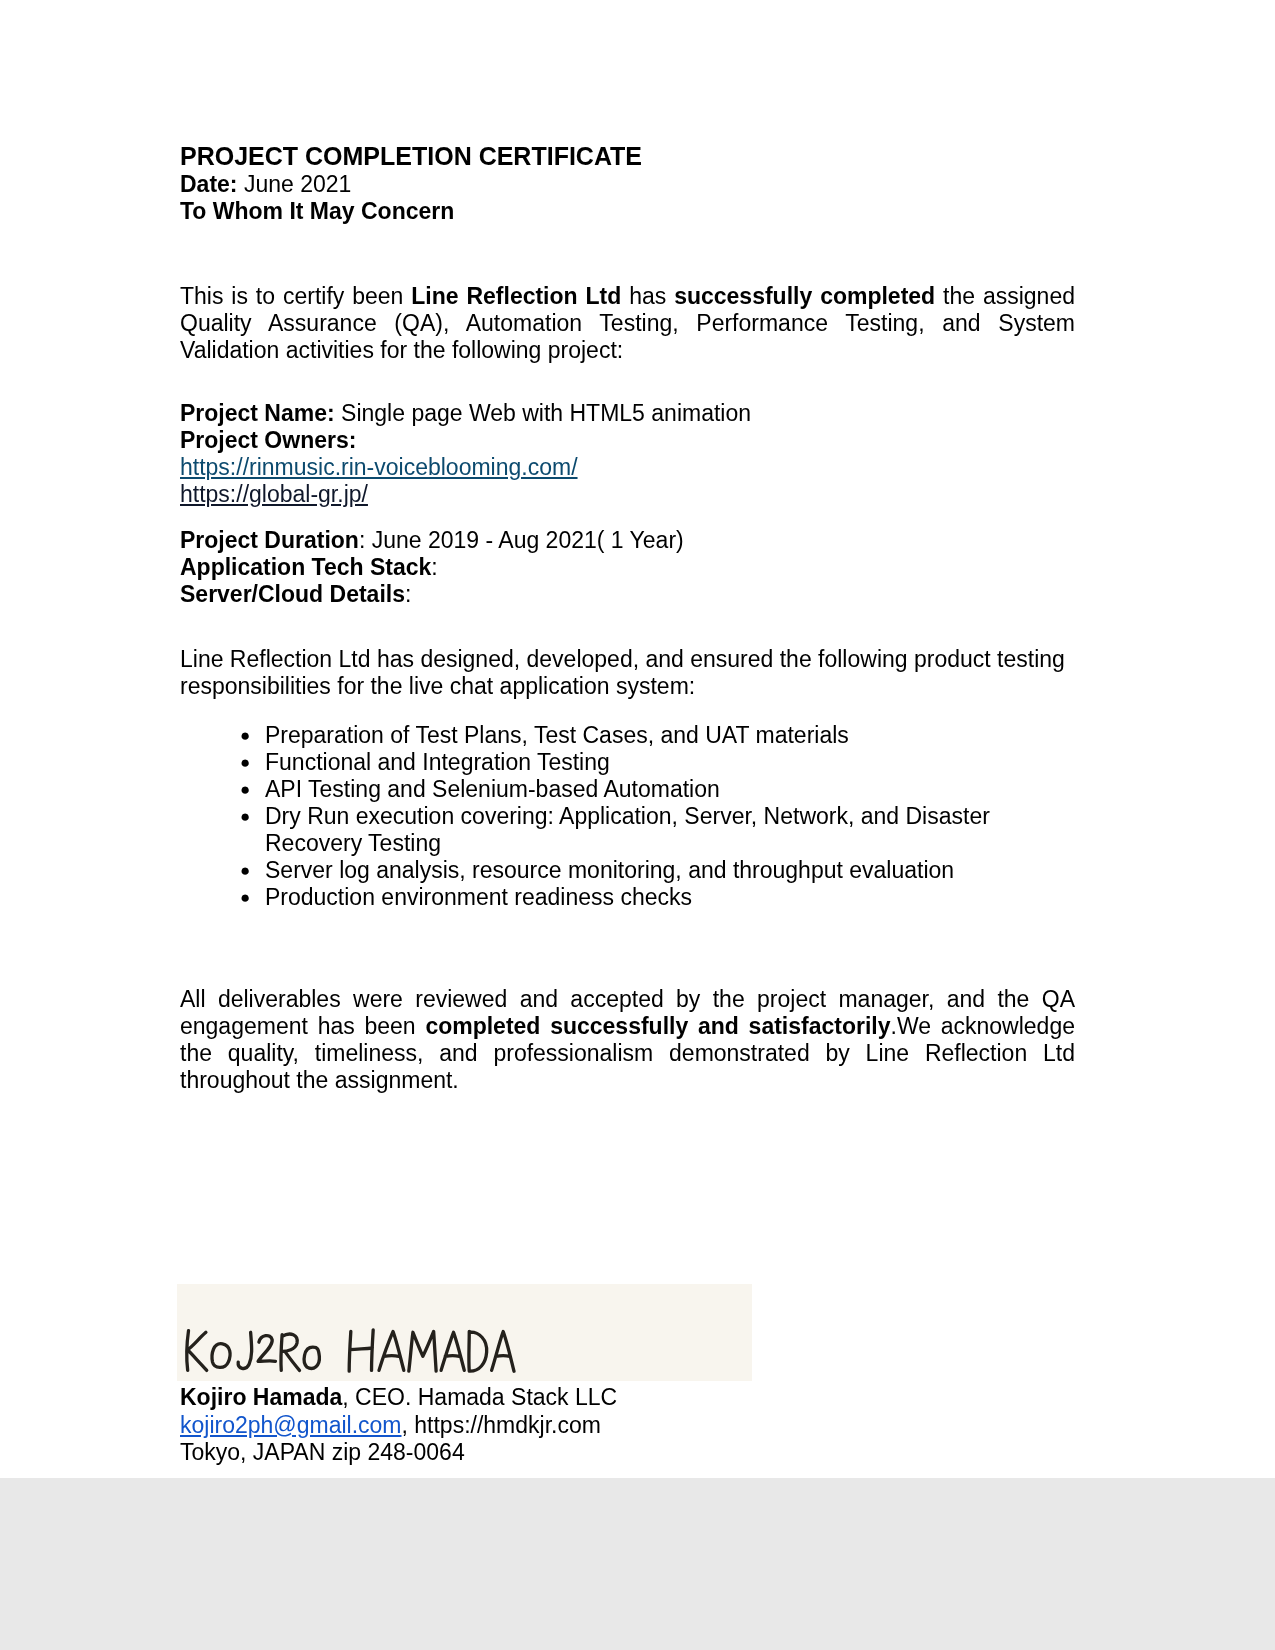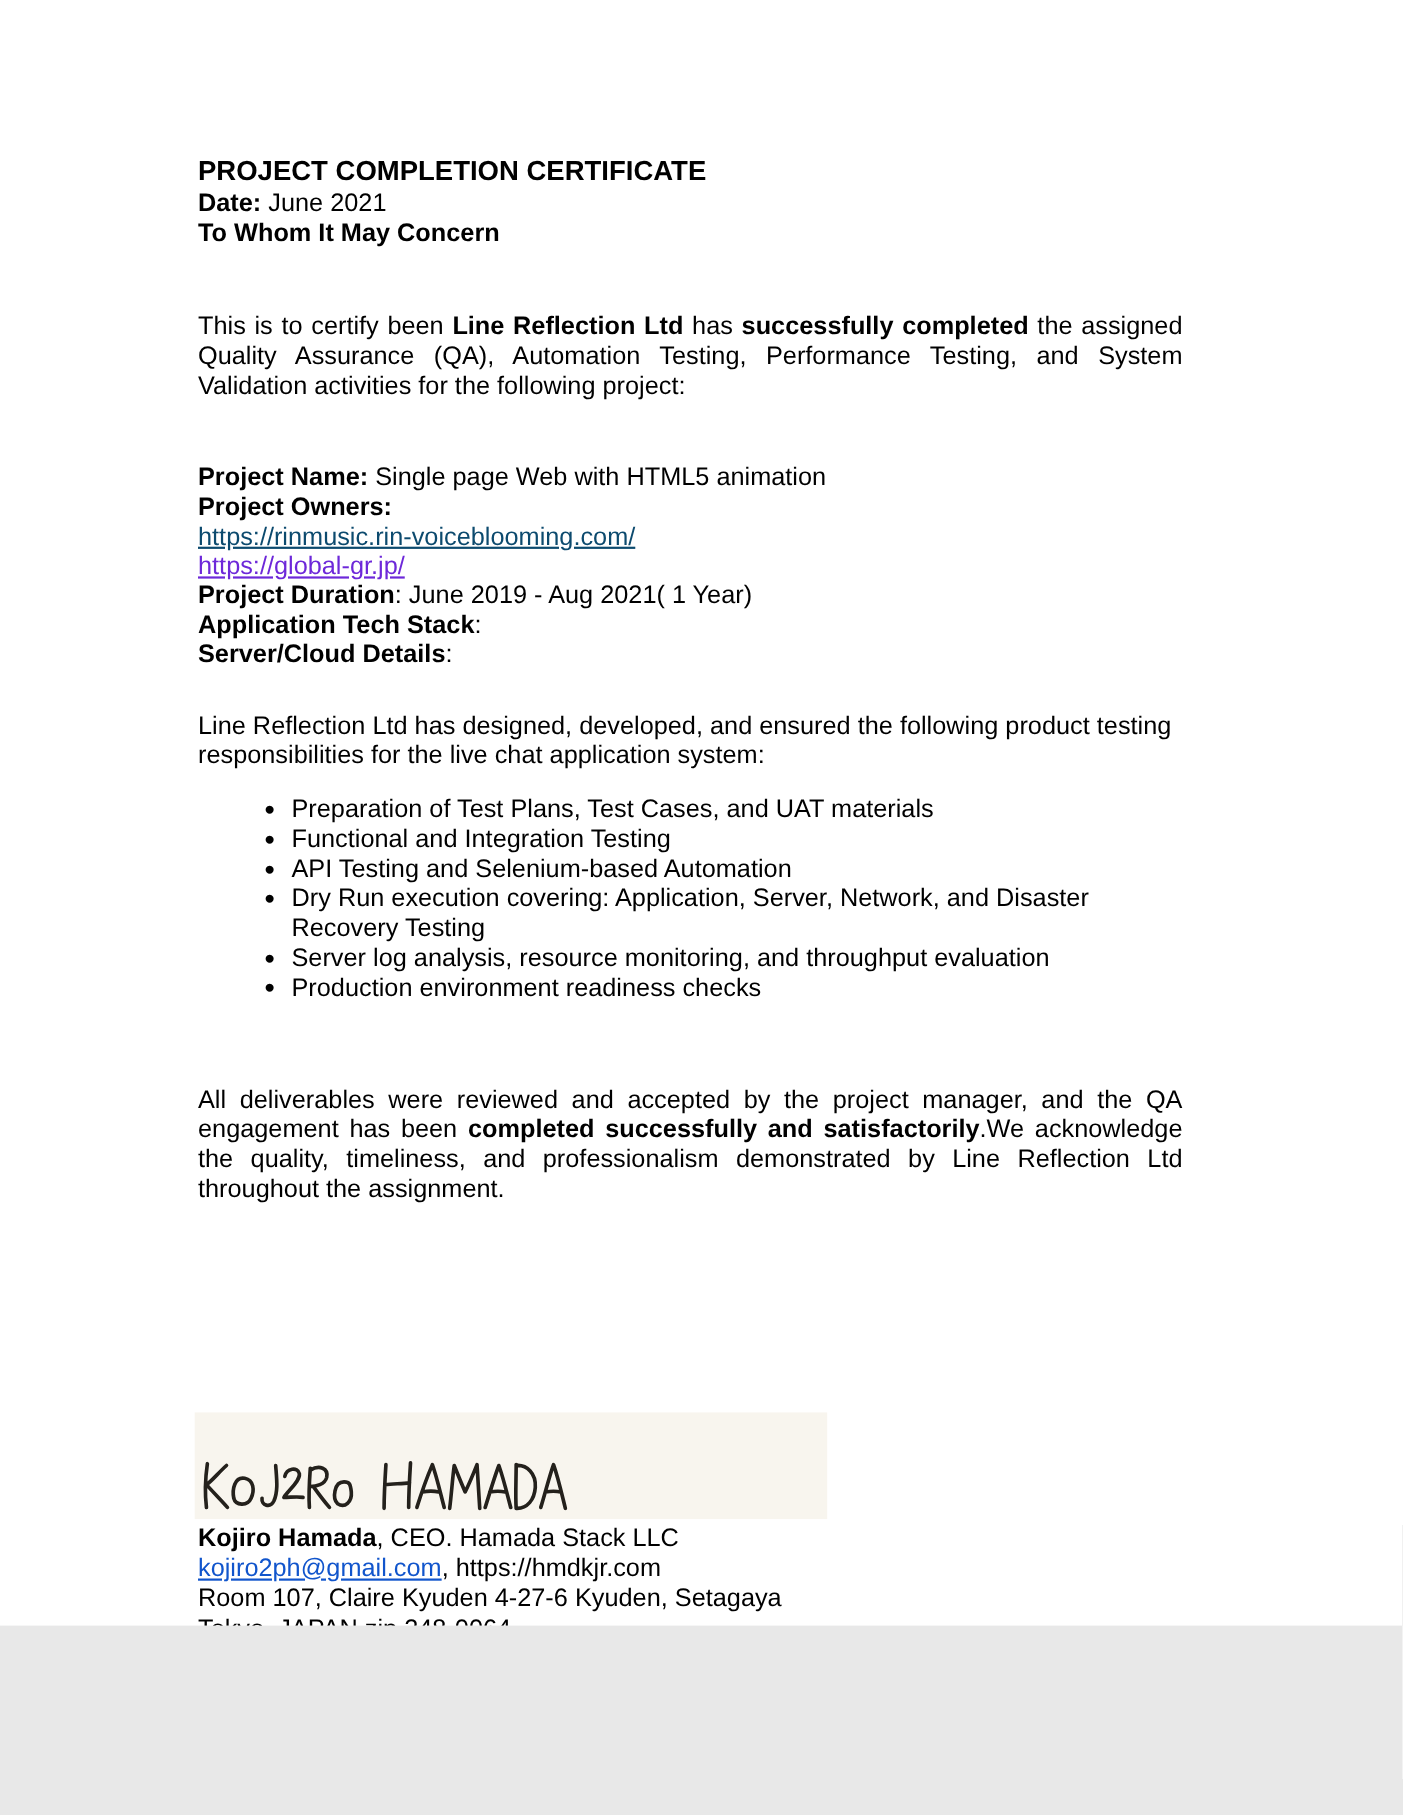--- a/index.html
+++ b/index.html
@@ -17,21 +17,21 @@
   }
   .block { position: absolute; left: 180px; width: 895px; line-height: 27px; }
   .b { font-weight: bold; }
   .just { text-align: justify; }
   a { color: #1155cc; text-decoration: underline; }
 
   .header { top: 142px; }
   .title { font-size: 25px; font-weight: bold; line-height: 28px; margin-bottom: 1px; }
 
   .para1 { top: 283px; }
-  .proj-a { top: 420px; }
+  .proj-a { top: 400px; }
   .proj-b { top: 527px; }
   .para2 { top: 646px; }
 
   .bullets { top: 722px; list-style: none; }
   .bullets li { position: relative; padding-left: 85px; }
   .bullets .marker {
     position: absolute; left: 60px; top: 0;
     font-size: 17px; line-height: 27px;
   }
 
@@ -69,21 +69,21 @@
 
   <div class="block proj-a">
     <div>
       <span class="b">Project Name:</span><span> Single page Web with HTML5 animation</span>
     </div>
     <div class="b">Project Owners:</div>
     <div>
       <a href="#" style="color: #0c4a6e;">https://rinmusic.rin-voiceblooming.com/</a>
     </div>
     <div>
-      <a href="#" style="color: #6d28d9;">https://global-gr.jp/</a>
+      <a href="#" style="color: #0f172a;">https://global-gr.jp/</a>
     </div>
   </div>
 
   <div class="block proj-b">
     <div>
       <span class="b">Project Duration</span><span>: June 2019 - Aug 2021( 1 Year)</span>
     </div>
     <div>
       <span class="b">Application Tech Stack</span><span>:</span>
     </div>
@@ -124,17 +124,16 @@
     </svg>
   </div>
 
   <div class="block footer">
     <div>
       <span class="b">Kojiro Hamada</span><span>, CEO. Hamada Stack LLC</span>
     </div>
     <div>
       <a href="#" style="color: rgb(17, 85, 204); text-align: right;">kojiro2ph@gmail.com</a><span>, https://hmdkjr.com</span>
     </div>
-    <div>Room 107, Claire Kyuden 4-27-6 Kyuden, Setagaya</div>
     <div>Tokyo, JAPAN zip 248-0064</div>
   </div>
 
 </div>
 
 </body></html>

